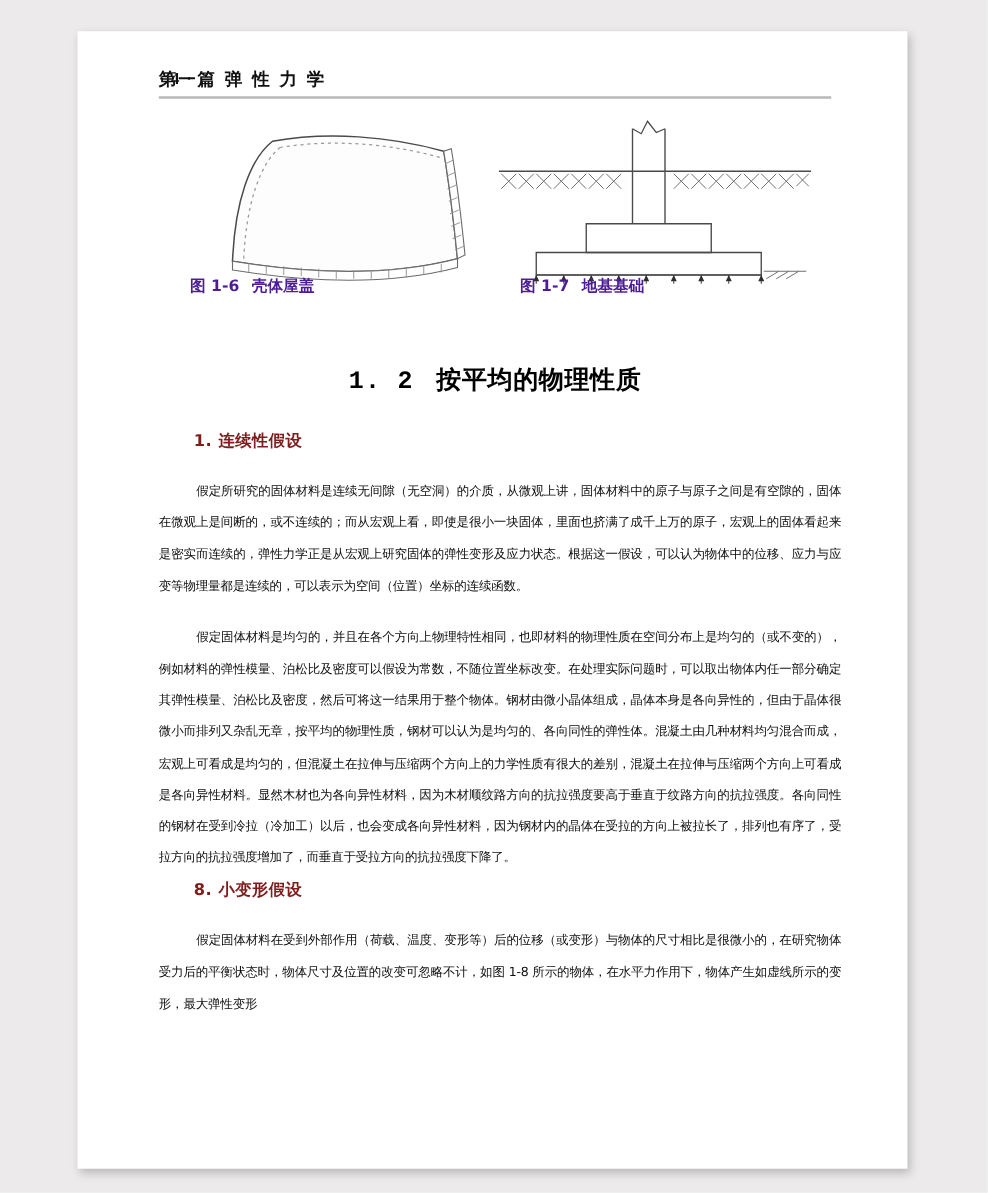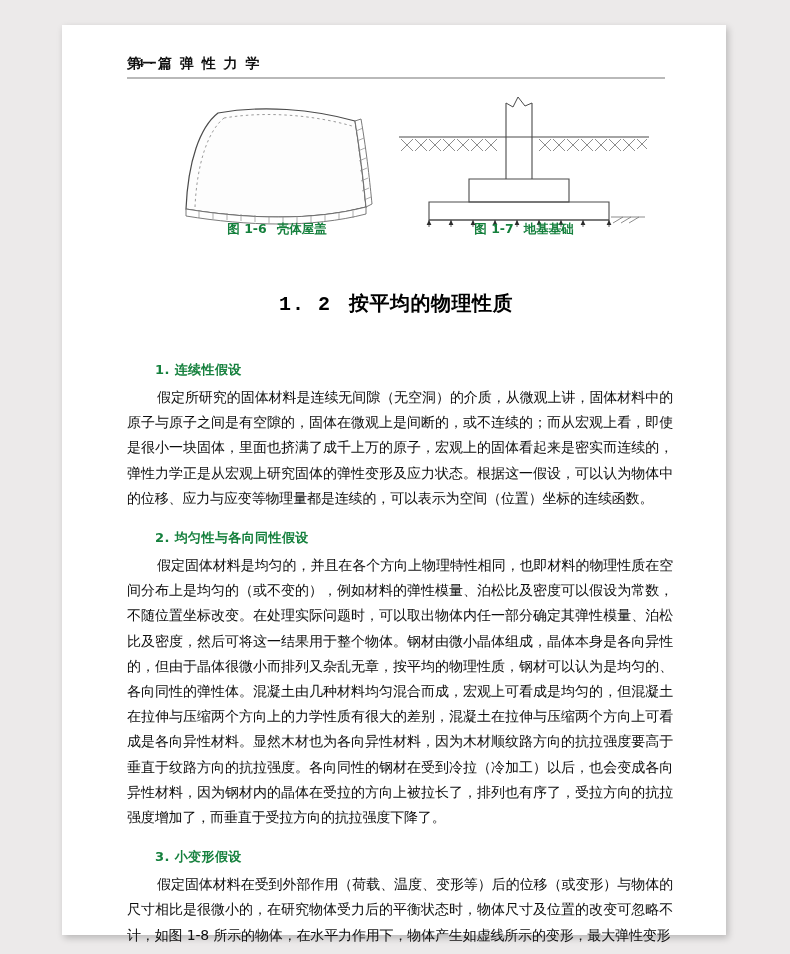--- a/index.html
+++ b/index.html
@@ -91,29 +91,28 @@
     position: absolute;
     left: 65px;
     top: 196px;
     width: 538px;
     height: 22px;
   }
   .fig-caption {
     position: absolute;
     top: 0;
     width: 250px;
-    text-align: center;
     font-size: 12.5px;
     font-weight: bold;
-    color: #15803d;
+    color: #4c1d95;
     font-family: "DejaVu Sans", sans-serif;
     white-space: nowrap;
   }
   .cap-left  { left: 25px; }
-  .cap-right { left: 272px; }
+  .cap-right { left: 289px; }
   .cap-num { letter-spacing: 0px; }
   .cap-sep { display: inline-block; width: 10px; }
 
   
   .section-heading {
     position: absolute;
     left: 65px;
     top: 265px;
     width: 538px;
     text-align: center;
@@ -129,32 +128,32 @@
   
   .body-text {
     position: absolute;
     left: 65px;
     top: 318px;
     width: 546px;
   }
   .sub-heading {
     font-size: 13px;
     font-weight: bold;
-    color: #15803d;
+    color: #7f1d1d;
     font-family: "DejaVu Sans", sans-serif;
-    margin: 16px 0 3px 0;
+    margin: 0 0 3px 0;
     padding-left: 28px;
     line-height: 22px;
     letter-spacing: 0.4px;
   }
   .para {
-    font-size: 14px;
+    font-size: 10px;
     line-height: 25.2px;
     color: #0d0d0d;
-    margin: 4px 0 3px 0;
+    margin: 16px 0 3px 0;
     text-indent: 30px;
     text-align: justify;
     text-justify: inter-ideograph;
     font-family: "DejaVu Sans", "Liberation Sans", sans-serif;
     letter-spacing: -0.15px;
   }
 </style>
 </head>
 <body>
 
@@ -299,22 +298,21 @@
 
     <div class="section-heading">
       <span class="sec-num">1. 2</span><span class="sec-gap"></span><span>按平均的物理性质</span>
     </div>
 
     <div class="body-text">
 
       <h3 class="sub-heading">1. 连续性假设</h3>
       <p class="para">假定所研究的固体材料是连续无间隙（无空洞）的介质，从微观上讲，固体材料中的原子与原子之间是有空隙的，固体在微观上是间断的，或不连续的；而从宏观上看，即使是很小一块固体，里面也挤满了成千上万的原子，宏观上的固体看起来是密实而连续的，弹性力学正是从宏观上研究固体的弹性变形及应力状态。根据这一假设，可以认为物体中的位移、应力与应变等物理量都是连续的，可以表示为空间（位置）坐标的连续函数。</p>
 
-      <h3 class="sub-heading">2. 均匀性与各向同性假设</h3>
       <p class="para">假定固体材料是均匀的，并且在各个方向上物理特性相同，也即材料的物理性质在空间分布上是均匀的（或不变的），例如材料的弹性模量、泊松比及密度可以假设为常数，不随位置坐标改变。在处理实际问题时，可以取出物体内任一部分确定其弹性模量、泊松比及密度，然后可将这一结果用于整个物体。钢材由微小晶体组成，晶体本身是各向异性的，但由于晶体很微小而排列又杂乱无章，按平均的物理性质，钢材可以认为是均匀的、各向同性的弹性体。混凝土由几种材料均匀混合而成，宏观上可看成是均匀的，但混凝土在拉伸与压缩两个方向上的力学性质有很大的差别，混凝土在拉伸与压缩两个方向上可看成是各向异性材料。显然木材也为各向异性材料，因为木材顺纹路方向的抗拉强度要高于垂直于纹路方向的抗拉强度。各向同性的钢材在受到冷拉（冷加工）以后，也会变成各向异性材料，因为钢材内的晶体在受拉的方向上被拉长了，排列也有序了，受拉方向的抗拉强度增加了，而垂直于受拉方向的抗拉强度下降了。</p>
 
-      <h3 class="sub-heading">3. 小变形假设</h3>
+      <h3 class="sub-heading">8. 小变形假设</h3>
       <p class="para"><span>假定固体材料在受到外部作用（荷载、温度、变形等）后的位移（或变形）与物体的尺寸相比是很微小的，在研究物体受力后的平衡状态时，物体尺寸及位置的改变可忽略不计，如图 1-8 所示的物体，在水平力作用下，物体产生如虚线所示的变形，最大弹性变形</span></p>
 
     </div>
 
   </div>
 </div>
 
 </body></html>

